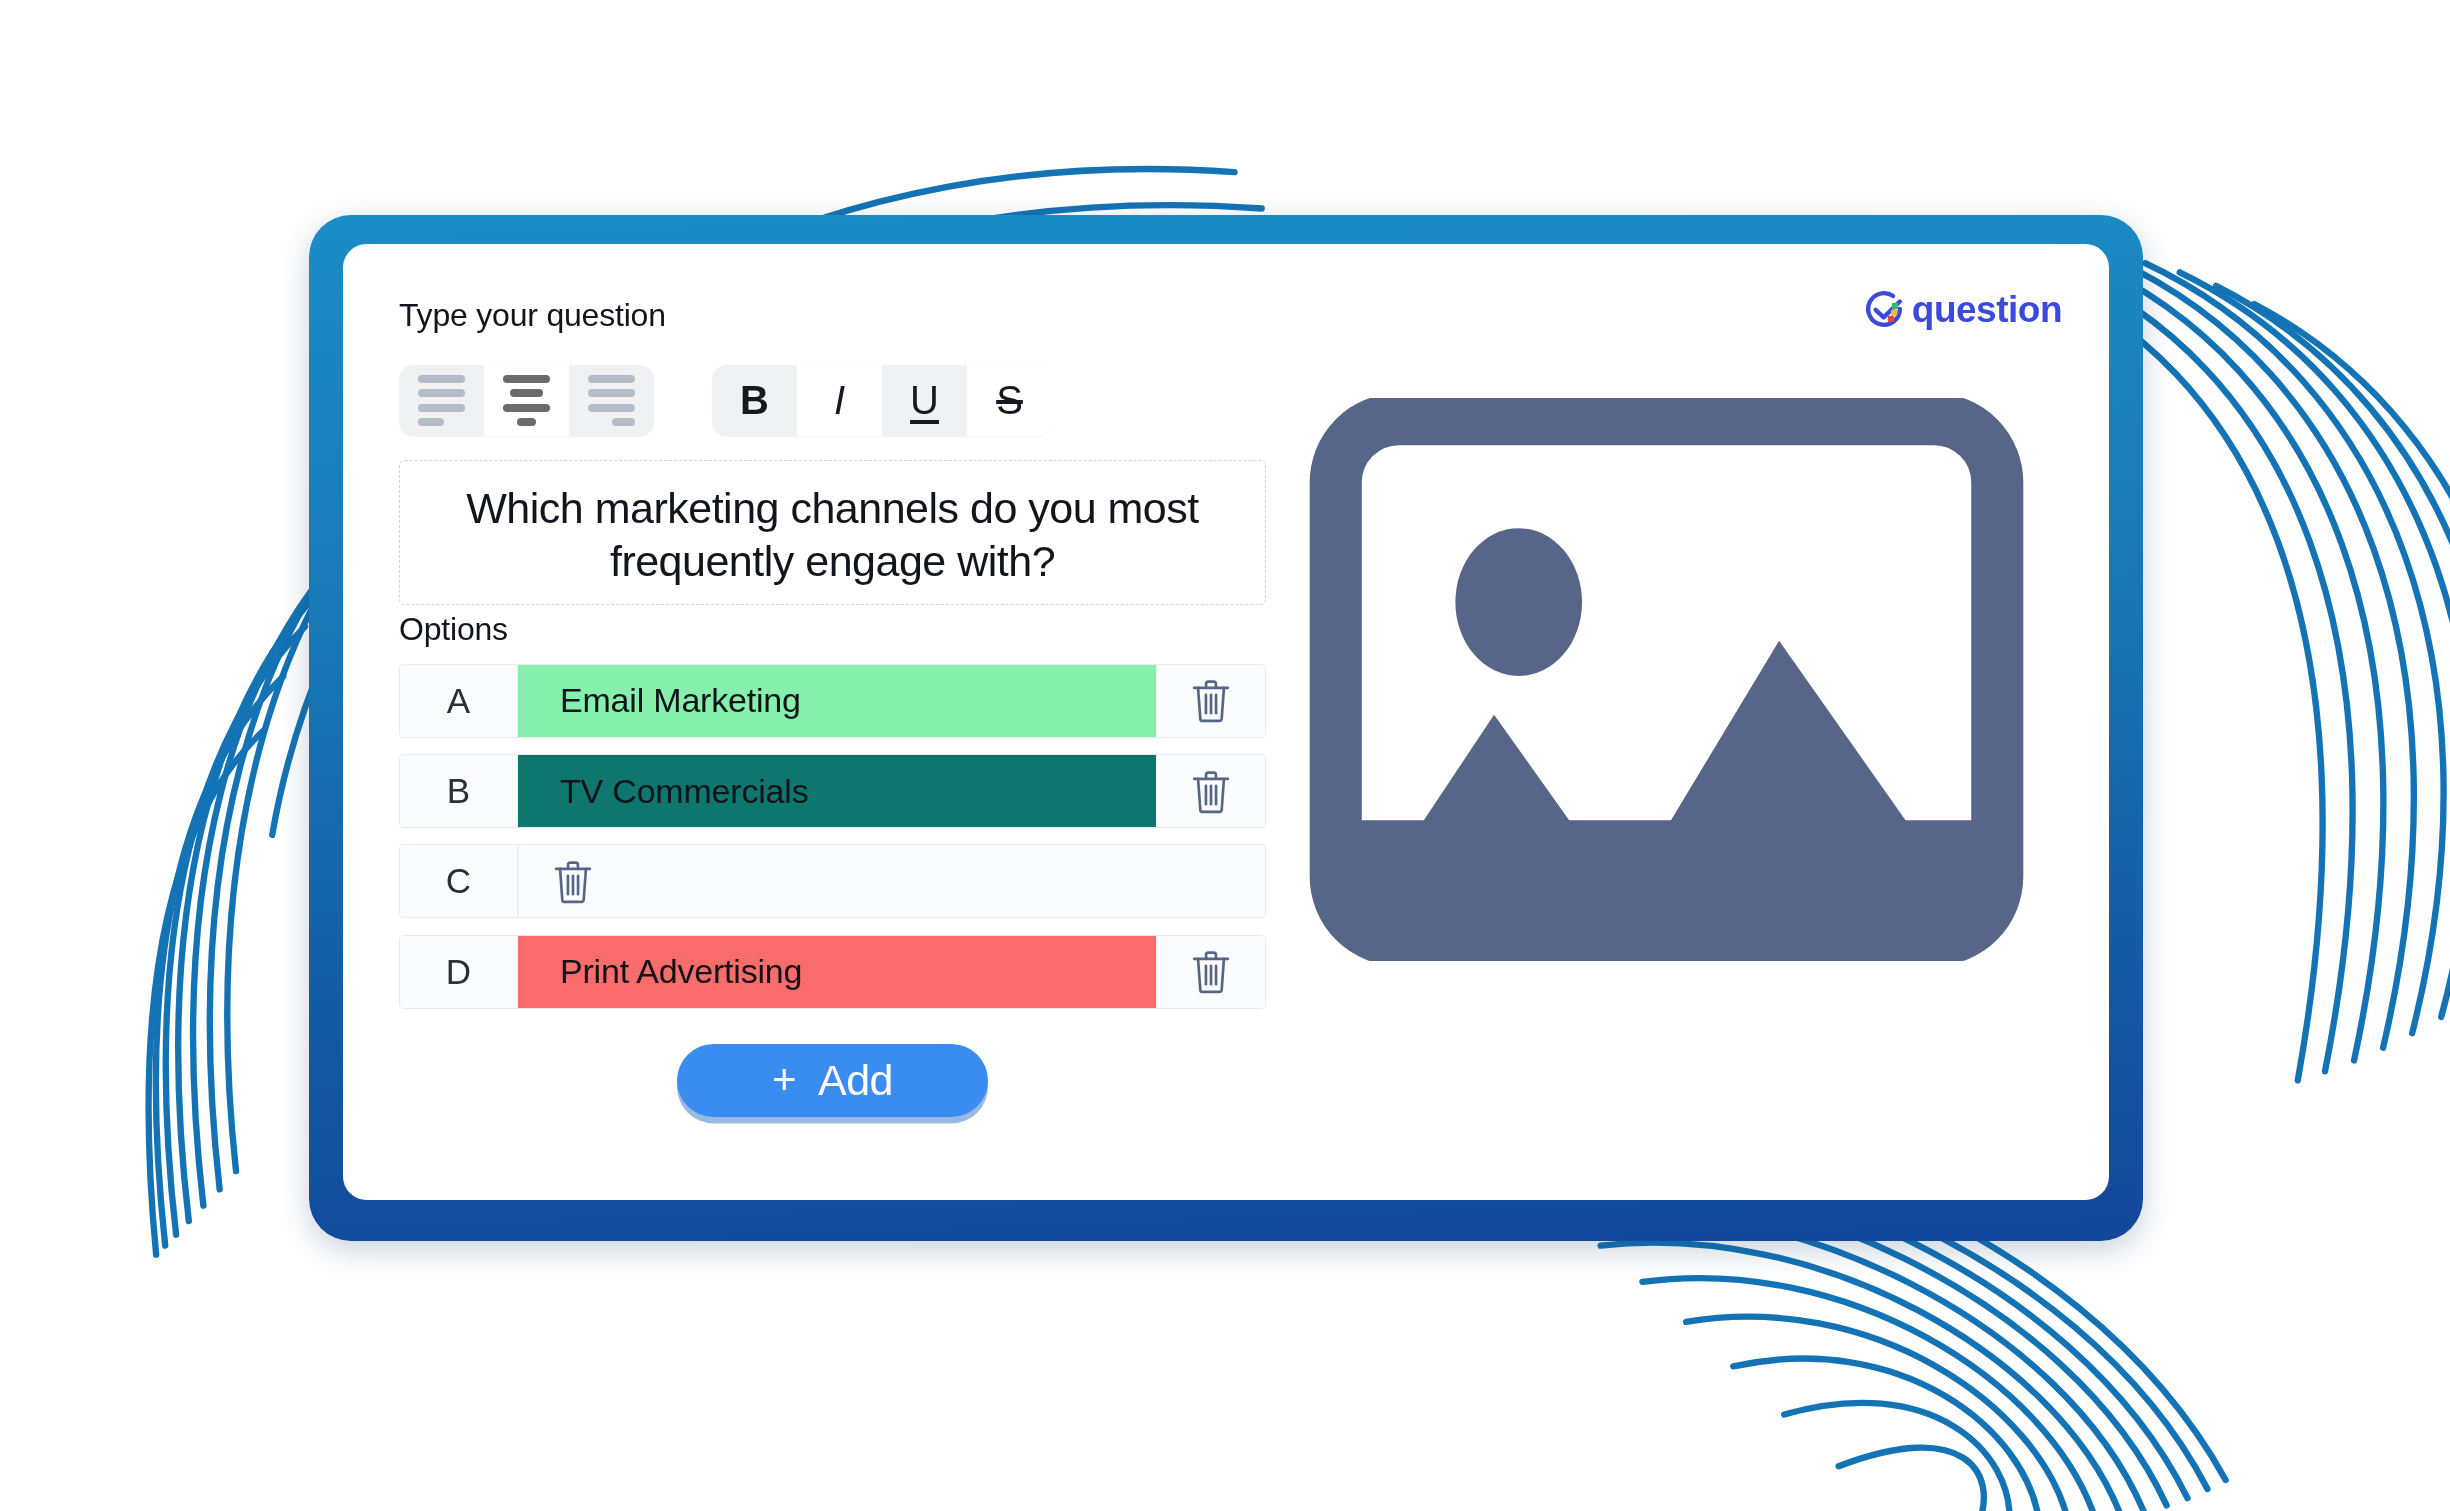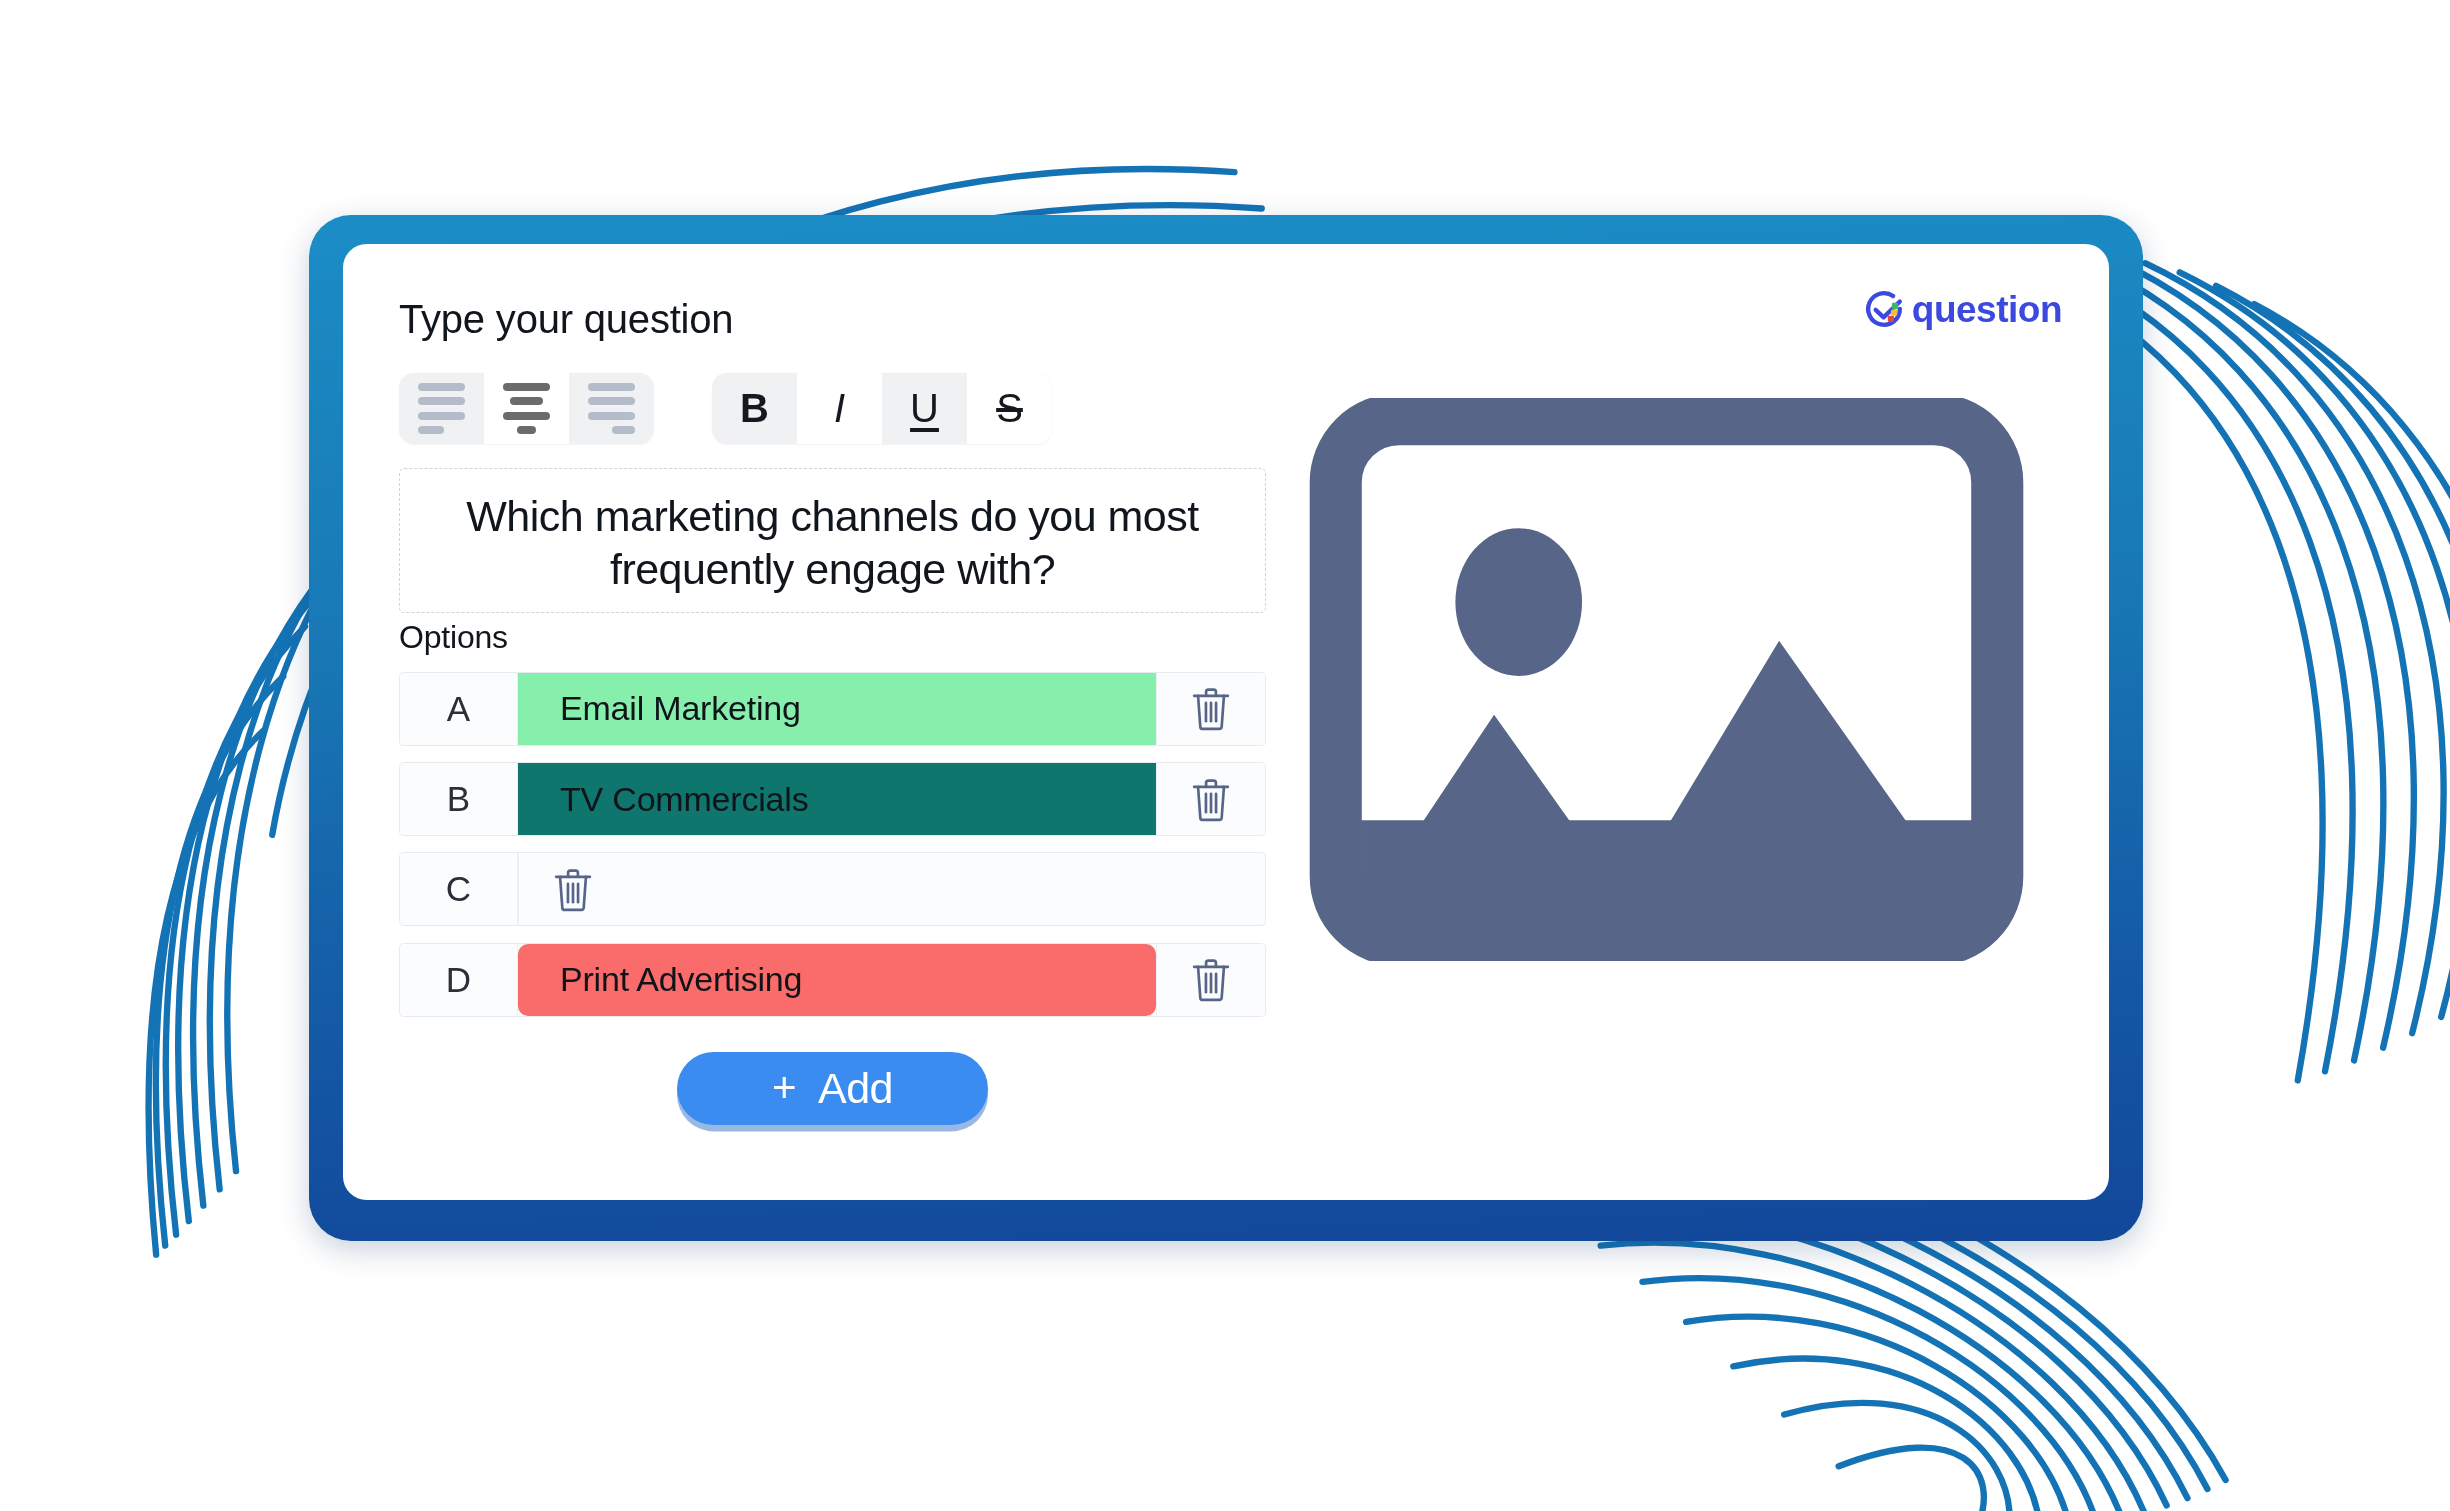--- a/index.html
+++ b/index.html
@@ -93,21 +93,21 @@
 
   
   .editor {
     position: absolute;
     left: 56px;
     top: 53px;
     width: 890px;
   }
 
   .section-label {
-    font-size: 40px;
+    font-size: 32px;
     color: #11161d;
     letter-spacing: -0.2px;
     margin-bottom: 0;
   }
 
   
   .toolbars {
     display: flex;
     align-items: center;
     gap: 58px;
@@ -441,21 +441,21 @@
                 <path d="M10.4 12 V25"></path>
                   <path d="M14 12 V25"></path>
                   <path d="M17.6 12 V25"></path>
               </g>
             </svg>
           </div>
         </div>
 
         <div class="option-row">
           <div class="option-letter">D</div>
-          <div class="option-value" id="opt3" style="background: rgb(250, 107, 107); border-radius: 10px;">Print Advertising</div>
+          <div class="option-value" id="opt3" style="background: rgb(250, 107, 107);">Print Advertising</div>
           <div class="option-delete">
             <svg class="trash" viewBox="0 0 28 32">
               <g fill="none" stroke="#566588" stroke-width="1.9" stroke-linecap="round" stroke-linejoin="round">
                 <path d="M2 7 H26"></path>
                 <path d="M10.5 7 V4.2 a1.6 1.6 0 0 1 1.6-1.6 h3.8 a1.6 1.6 0 0 1 1.6 1.6 V7"></path>
                 <path d="M4.8 7 L6.4 29 a1.6 1.6 0 0 0 1.6 1.5 h12 a1.6 1.6 0 0 0 1.6-1.5 L23.2 7"></path>
                 <path d="M10.4 12 V25"></path>
                   <path d="M14 12 V25"></path>
                   <path d="M17.6 12 V25"></path>
               </g>

